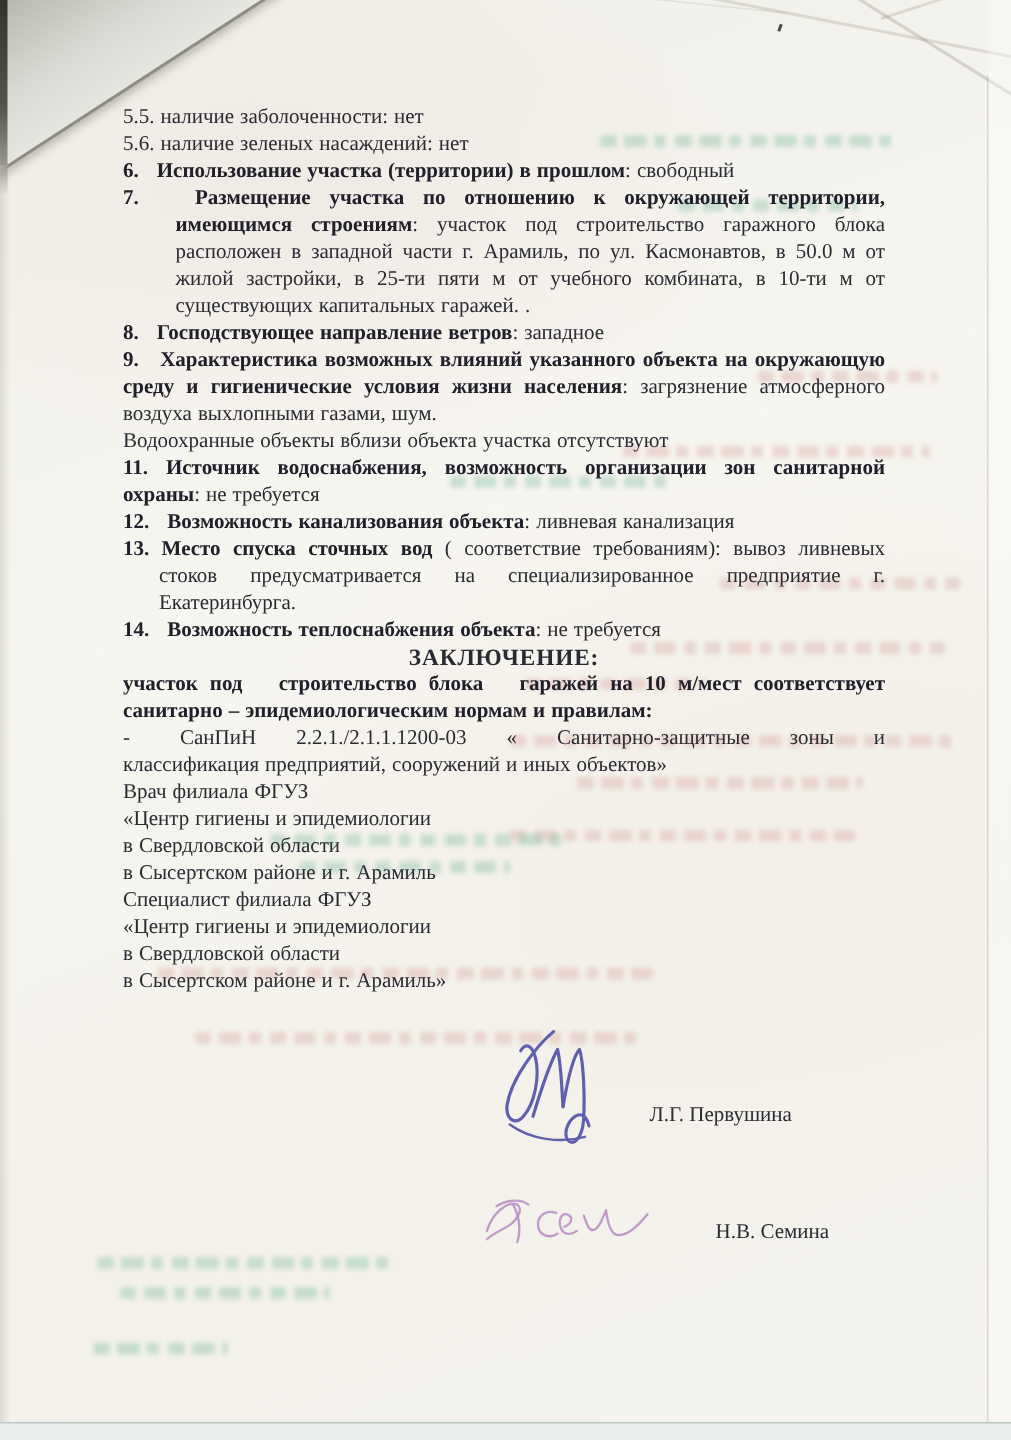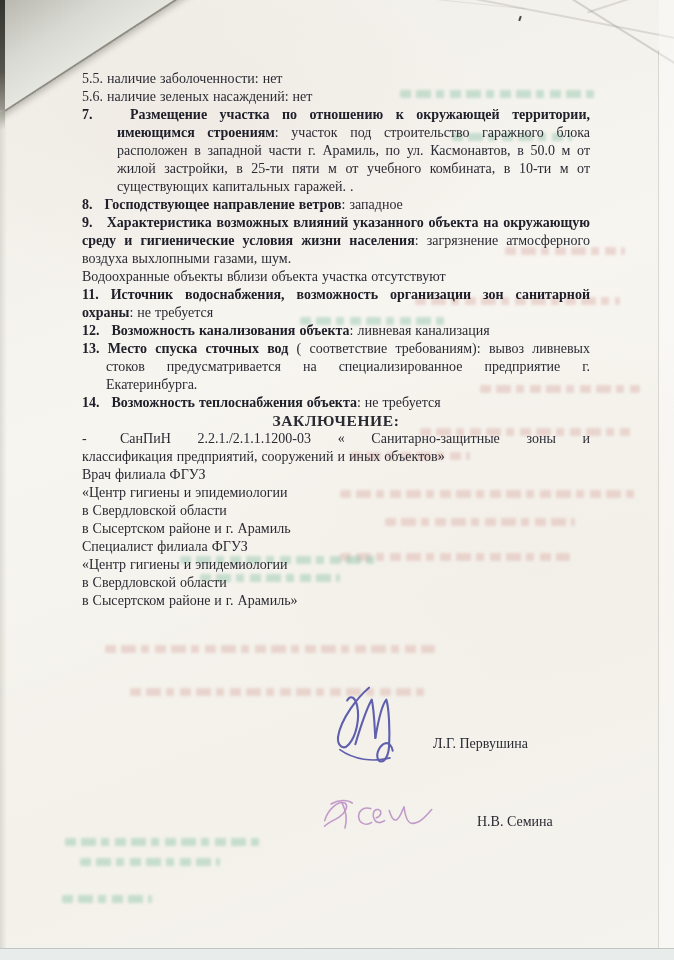--- a/index.html
+++ b/index.html
@@ -106,30 +106,32 @@
   <div class="ghost g-teal" style="left:200px;top:574px;width:140px"></div>
   <div class="ghost g-pink" style="left:105px;top:645px;width:330px"></div>
   <div class="ghost g-pink" style="left:130px;top:688px;width:300px"></div>
   <div class="ghost g-teal" style="left:65px;top:838px;width:200px"></div>
   <div class="ghost g-teal" style="left:80px;top:858px;width:140px"></div>
   <div class="ghost g-teal" style="left:62px;top:895px;width:90px"></div>
 
   <div class="content">
     <p><b></b><span>5.5. наличие заболоченности: нет</span></p>
     <p><b></b><span>5.6. наличие зеленых насаждений: нет</span></p>
+    <p class="hang35"><b>6.&nbsp;&nbsp; Использование участка (территории) в прошлом</b><span>: свободный</span></p>
     <p class="hang35 j mt20"><b>7.&nbsp;&nbsp; Размещение участка по отношению к окружающей территории, имеющимся строениям</b><span>: участок под строительство гаражного блока расположен в западной части г. Арамиль, по ул. Касмонавтов, в 50.0 м от жилой застройки, в 25-ти пяти м от учебного комбината, в 10-ти м от существующих капитальных гаражей. .</span></p>
     <p class="hang35 mt20"><b>8.&nbsp;&nbsp; Господствующее направление ветров</b><span>: западное</span></p>
     <p class="j mt9"><b>9.&nbsp;&nbsp; Характеристика возможных влияний указанного объекта на окружающую среду и гигиенические условия жизни населения</b><span>: загрязнение атмосферного воздуха выхлопными газами, шум.</span></p>
     <p><b></b><span>Водоохранные объекты вблизи объекта участка отсутствуют</span></p>
     <p class="j mt7"><b>11. Источник водоснабжения, возможность организации зон санитарной охраны</b><span>: не требуется</span></p>
     <p class="mt18"><b>12.&nbsp;&nbsp; Возможность канализования объекта</b><span>:  ливневая канализация</span></p>
     <p class="hang24 j mt11"><b>13. Место спуска сточных вод</b><span> ( соответствие требованиям):  вывоз ливневых стоков предусматривается на специализированное предприятие г. Екатеринбурга.</span></p>
     <p><b>14.&nbsp;&nbsp; Возможность теплоснабжения объекта</b><span>:  не требуется</span></p>
 
     <p class="heading mt13">ЗАКЛЮЧЕНИЕ:</p>
+    <p class="j mt15"><b>участок под&nbsp;&nbsp; строительство блока&nbsp;&nbsp; гаражей на 10 м/мест соответствует санитарно – эпидемиологическим нормам и правилам:</b></p>
     <p class="j mt13">-&nbsp;&nbsp;&nbsp;&nbsp; СанПиН&nbsp;&nbsp;&nbsp; 2.2.1./2.1.1.1200-03&nbsp;&nbsp;&nbsp; «&nbsp;&nbsp;&nbsp; Санитарно-защитные&nbsp;&nbsp;&nbsp; зоны&nbsp;&nbsp;&nbsp; и классификация предприятий, сооружений и иных объектов»</p>
 
     <p class="sig-title mt11">Врач филиала ФГУЗ
  «Центр гигиены и эпидемиологии
 в Свердловской области
 в Сысертском районе и г. Арамиль</p>
     <p class="sig-title mt15">Специалист филиала ФГУЗ
 «Центр гигиены и эпидемиологии
 в Свердловской области
 в Сысертском районе и г. Арамиль»</p>

